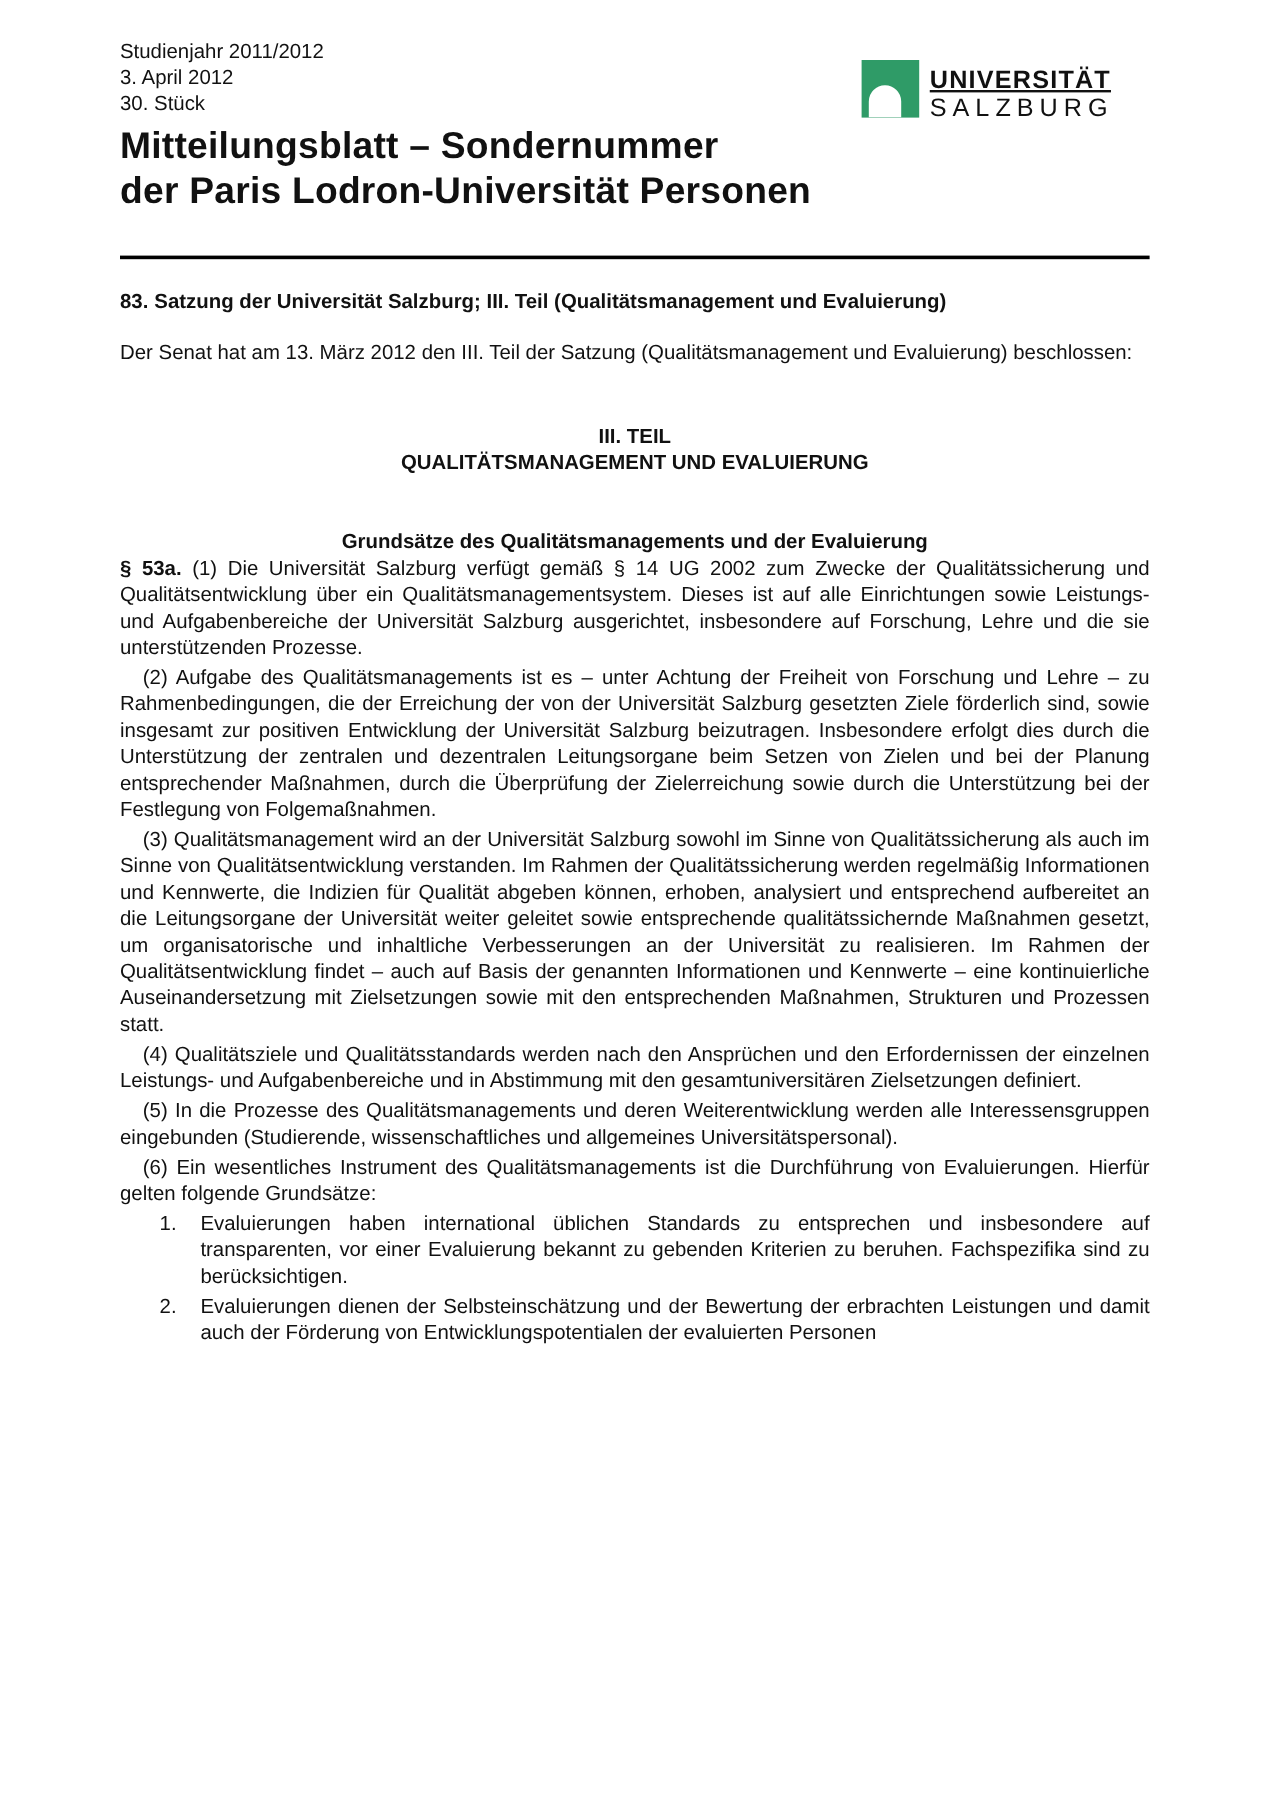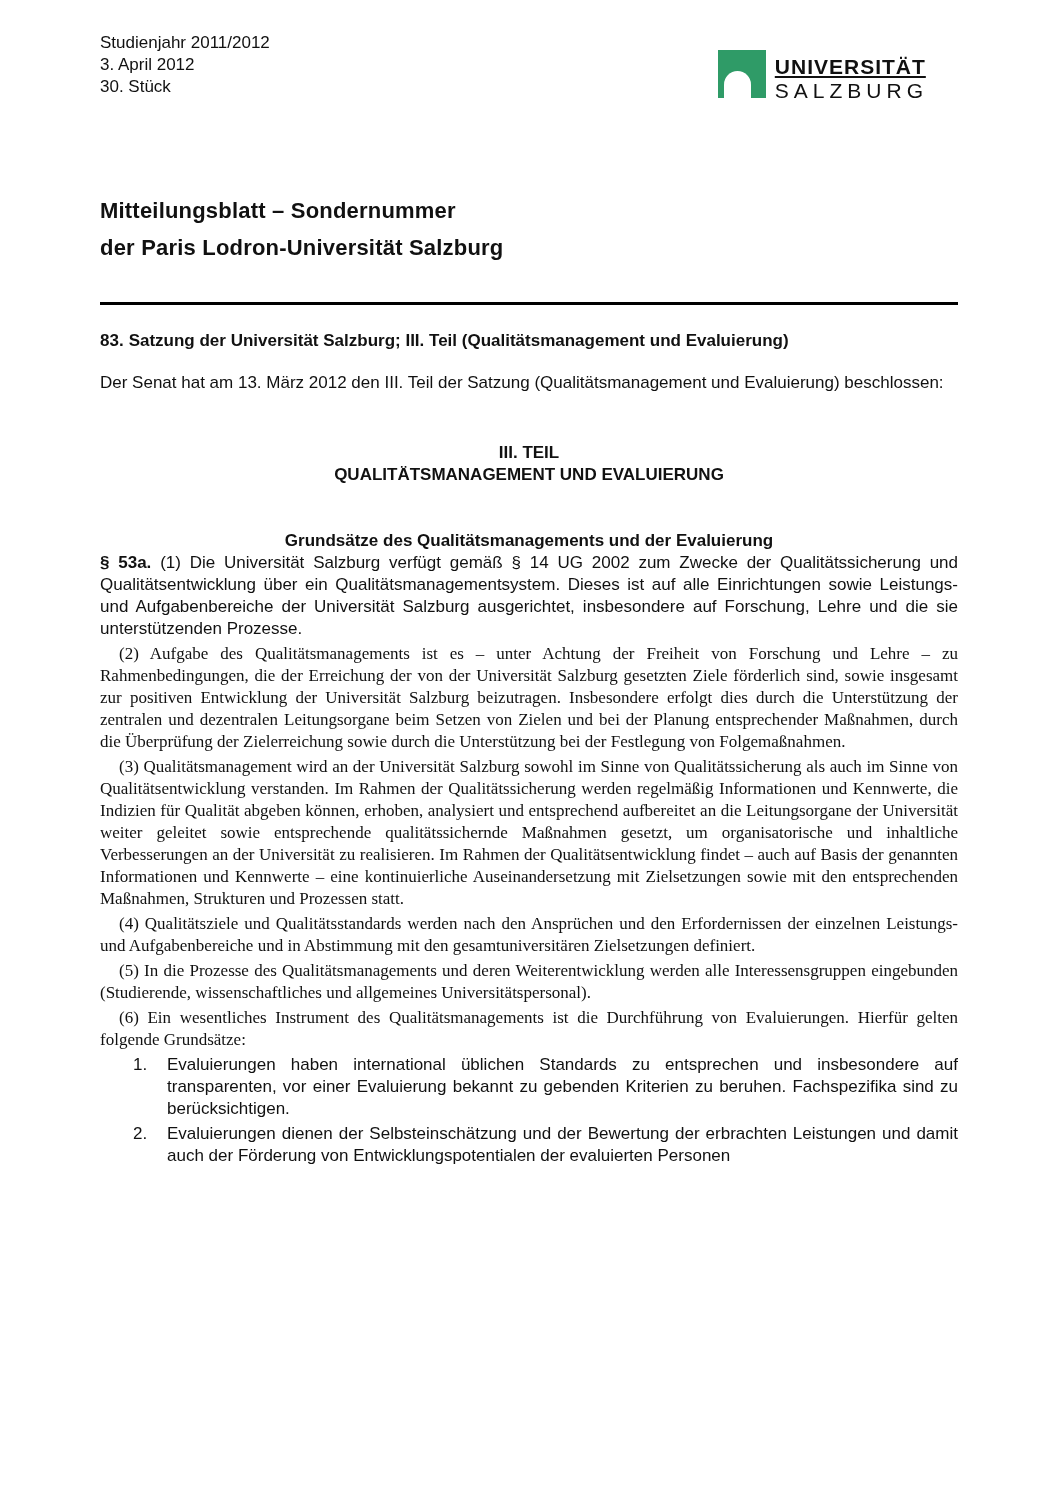--- a/index.html
+++ b/index.html
@@ -24,33 +24,33 @@
   .logo-mark .arch {
     position:absolute; left:6px; bottom:0;
     width:27px; height:27px;
     background:#ffffff;
     border-radius:14px 14px 0 0;
   }
   .logo-text { margin-top:5px; white-space:nowrap; }
   .logo-l1 { font-weight:700; font-size:21px; line-height:24px; letter-spacing:1px;text-decoration:underline; }
   .logo-l2 { font-weight:400; font-size:21px; line-height:24px; letter-spacing:5px; }
   
-  .doc-title { margin-top:89px; font-size:22px; line-height:37px; font-weight:700; letter-spacing:0.2px; }
+  .doc-title { font-size:31px; line-height:37px; font-weight:700; letter-spacing:0.2px; }
   .rule { margin-top:36px; border:none; border-top:3px solid #000; width:100%; }
   
   .section-heading { margin-top:25px; font-size:17px; line-height:22px; font-weight:700; }
   .sec-num { margin-right:5px;margin-top:37px; }
   .intro { margin-top:20px; font-size:17px; line-height:22px; text-align:justify; }
   
   .part-title { margin-top:48px; text-align:center; font-weight:700; font-size:17px; line-height:22px; }
   .part-subtitle { margin-top:44px; text-align:center; font-weight:700; font-size:17px; line-height:22px; }
   
   .body-p { font-size:17px; line-height:22px; text-align:justify; margin-top:3px; }
   .body-p.first { margin-top:0; }
-  .indent { text-indent:19px;font-family:Liberation Serif, serif; }
+  .indent { text-indent:19px; }
   .list-item { display:flex; margin-top:3px; font-size:17px; line-height:22px; }
   .list-item .num { flex:0 0 34px; margin-left:33px; }
   .list-item .txt { flex:1; text-align:justify; }
 </style>
 </head>
 <body>
 
 <div class="page">
 
   <div class="masthead">
@@ -63,21 +63,21 @@
       <div class="logo-mark" style="background: rgb(47, 155, 103);">
         <div class="arch"></div>
       </div>
       <div class="logo-text">
         <div class="logo-l1">UNIVERSITÄT</div>
         <div class="logo-l2">SALZBURG</div>
       </div>
     </div>
   </div>
 
-  <h1 class="doc-title"><span>Mitteilungsblatt – Sondernummer</span><br><span>der Paris Lodron-Universität Salzburg</span></h1>
+  <h1 class="doc-title"><span>Mitteilungsblatt – Sondernummer</span><br><span>der Paris Lodron-Universität Personen</span></h1>
 
   <hr class="rule">
 
   <h2 class="section-heading"><span class="sec-num">83.</span><span>Satzung der Universität Salzburg; III. Teil (Qualitätsmanagement und Evaluierung)</span></h2>
 
   <p class="intro">Der Senat hat am 13. März 2012 den III. Teil der Satzung (Qualitätsmanagement und Evaluierung) beschlossen:</p>
 
   <div class="part-title">
     <div>III. TEIL</div>
     <div>QUALITÄTSMANAGEMENT UND EVALUIERUNG</div>

